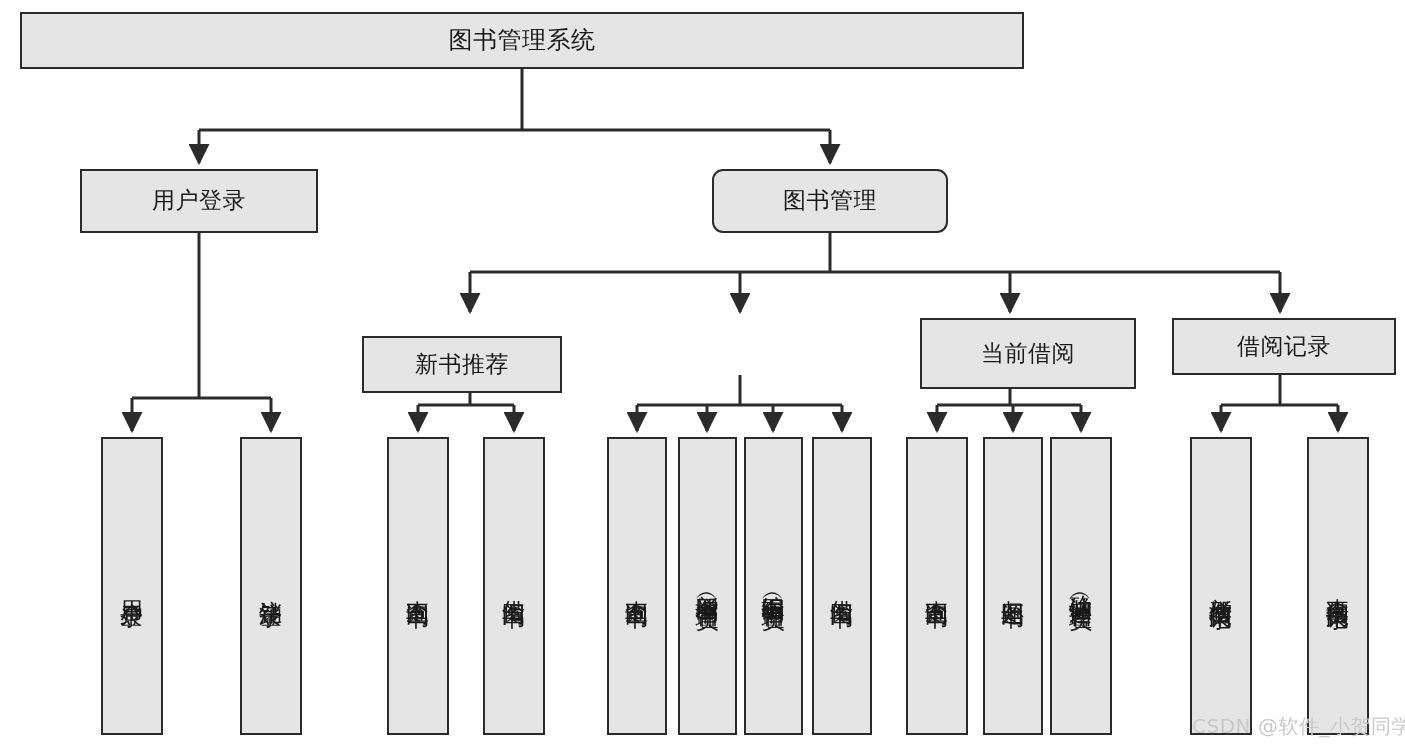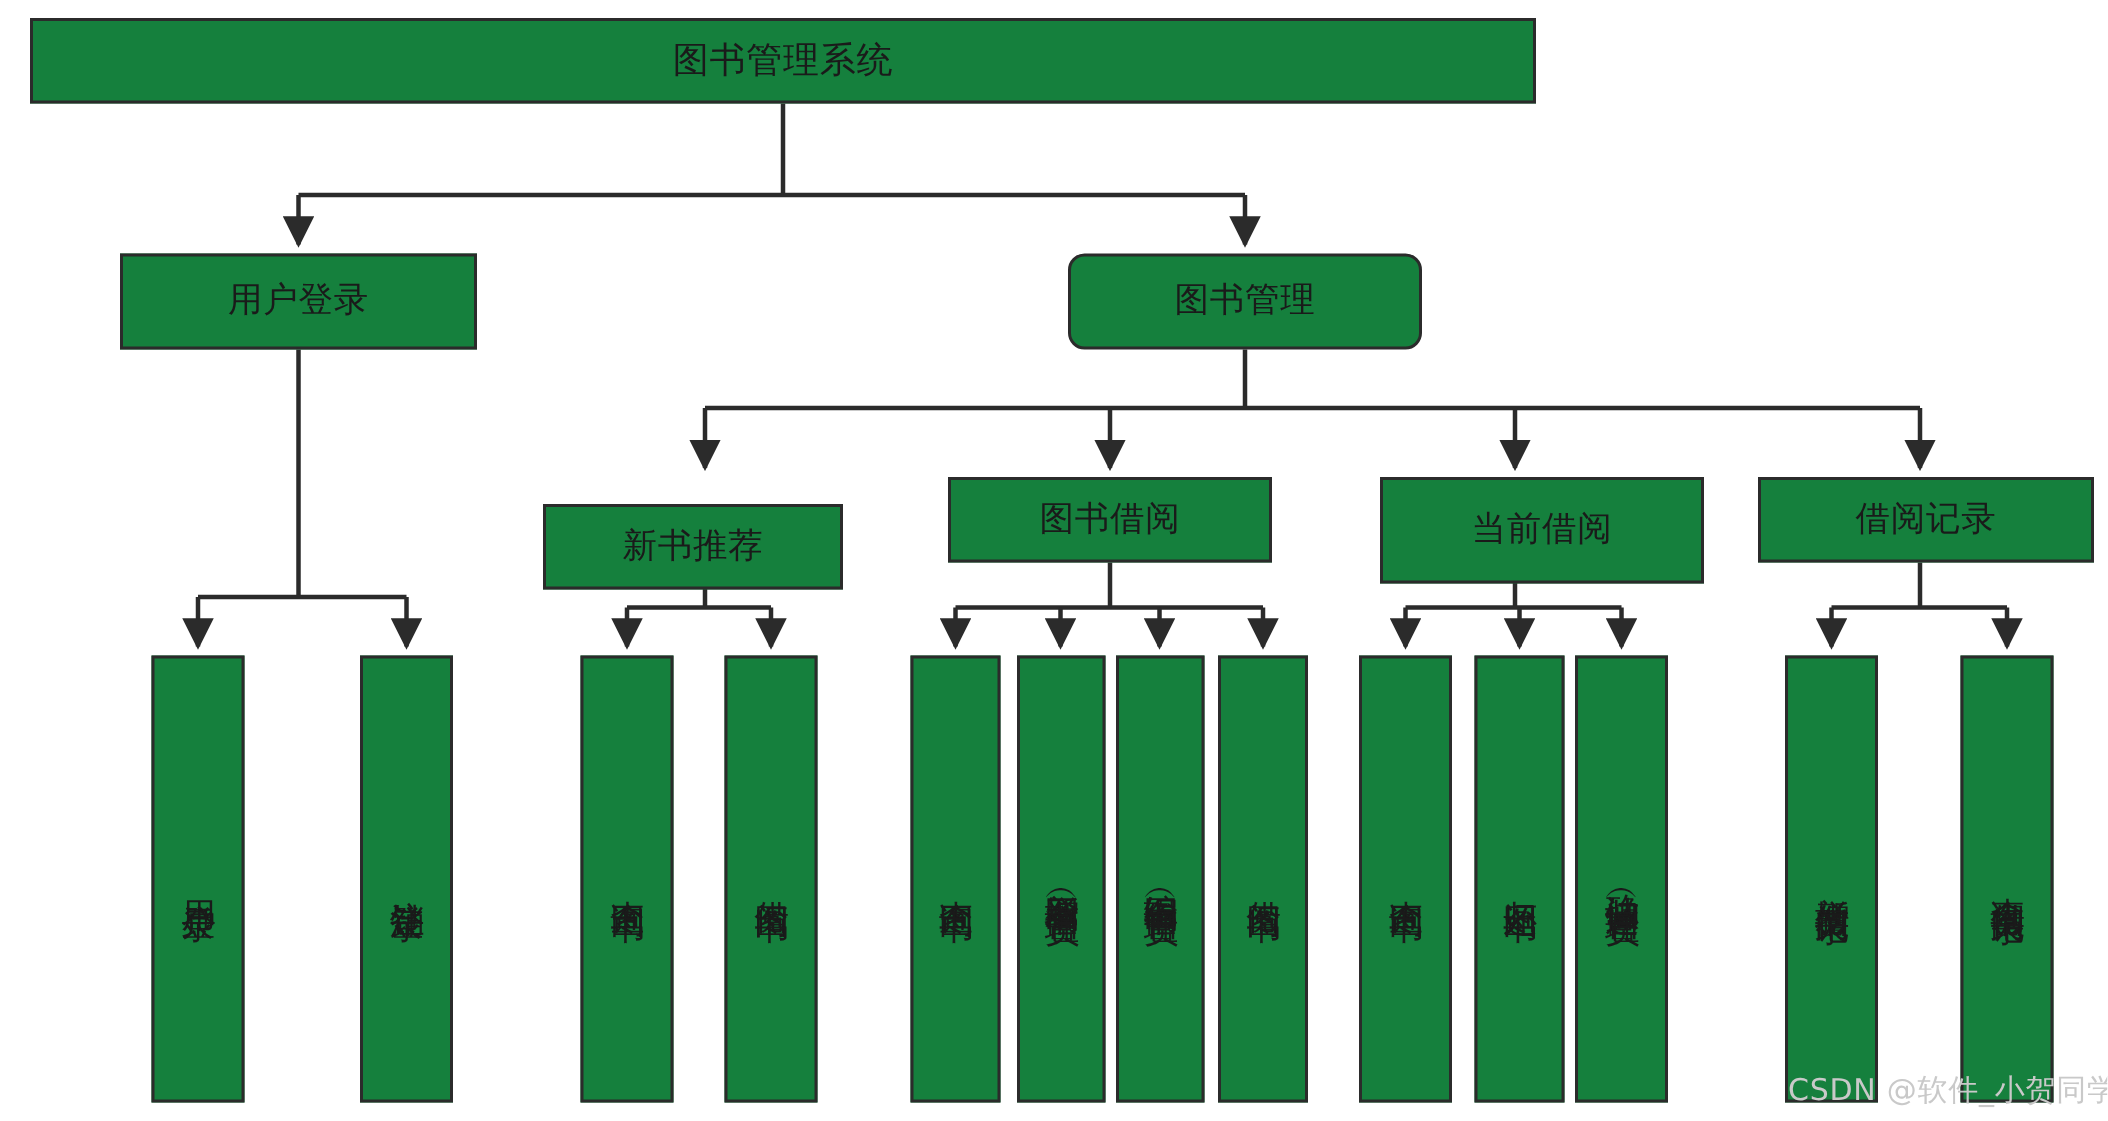--- a/index.html
+++ b/index.html
@@ -22,21 +22,21 @@
     left: 0;
     top: 0;
     width: 1405px;
     height: 747px;
     pointer-events: none;
   }
   .node {
     position: absolute;
     box-sizing: border-box;
     border: 2.5px solid #2b2b2b;
-    background: #15803d;
+    background: #e5e5e5;
     display: flex;
     align-items: center;
     justify-content: center;
     color: #1a1a1a;
   }
   .node-label {
     display: block;
     text-align: center;
     line-height: 1.18;
     letter-spacing: 0.5px;
@@ -132,23 +132,20 @@
   <div class="node horiz" style="left:80px;top:169px;width:238px;height:64px;">
     <span class="node-label">用户登录</span>
   </div>
   <div class="node horiz" style="left:712px;top:169px;width:236px;height:64px;border-radius:11px;">
     <span class="node-label">图书管理</span>
   </div>
 
   <div class="node horiz" style="left:362px;top:336px;width:200px;height:57px;">
     <span class="node-label">新书推荐</span>
   </div>
-  <div class="node horiz" style="left:632px;top:318px;width:216px;height:57px;">
-    <span class="node-label">图书借阅</span>
-  </div>
   <div class="node horiz" style="left:920px;top:318px;width:216px;height:71px;">
     <span class="node-label">当前借阅</span>
   </div>
   <div class="node horiz" style="left:1172px;top:318px;width:224px;height:57px;">
     <span class="node-label">借阅记录</span>
   </div>
 
   <div class="node vert" style="left:101px;top:437px;width:62px;height:298px;">
     <span class="node-label">用户登录</span>
   </div>

